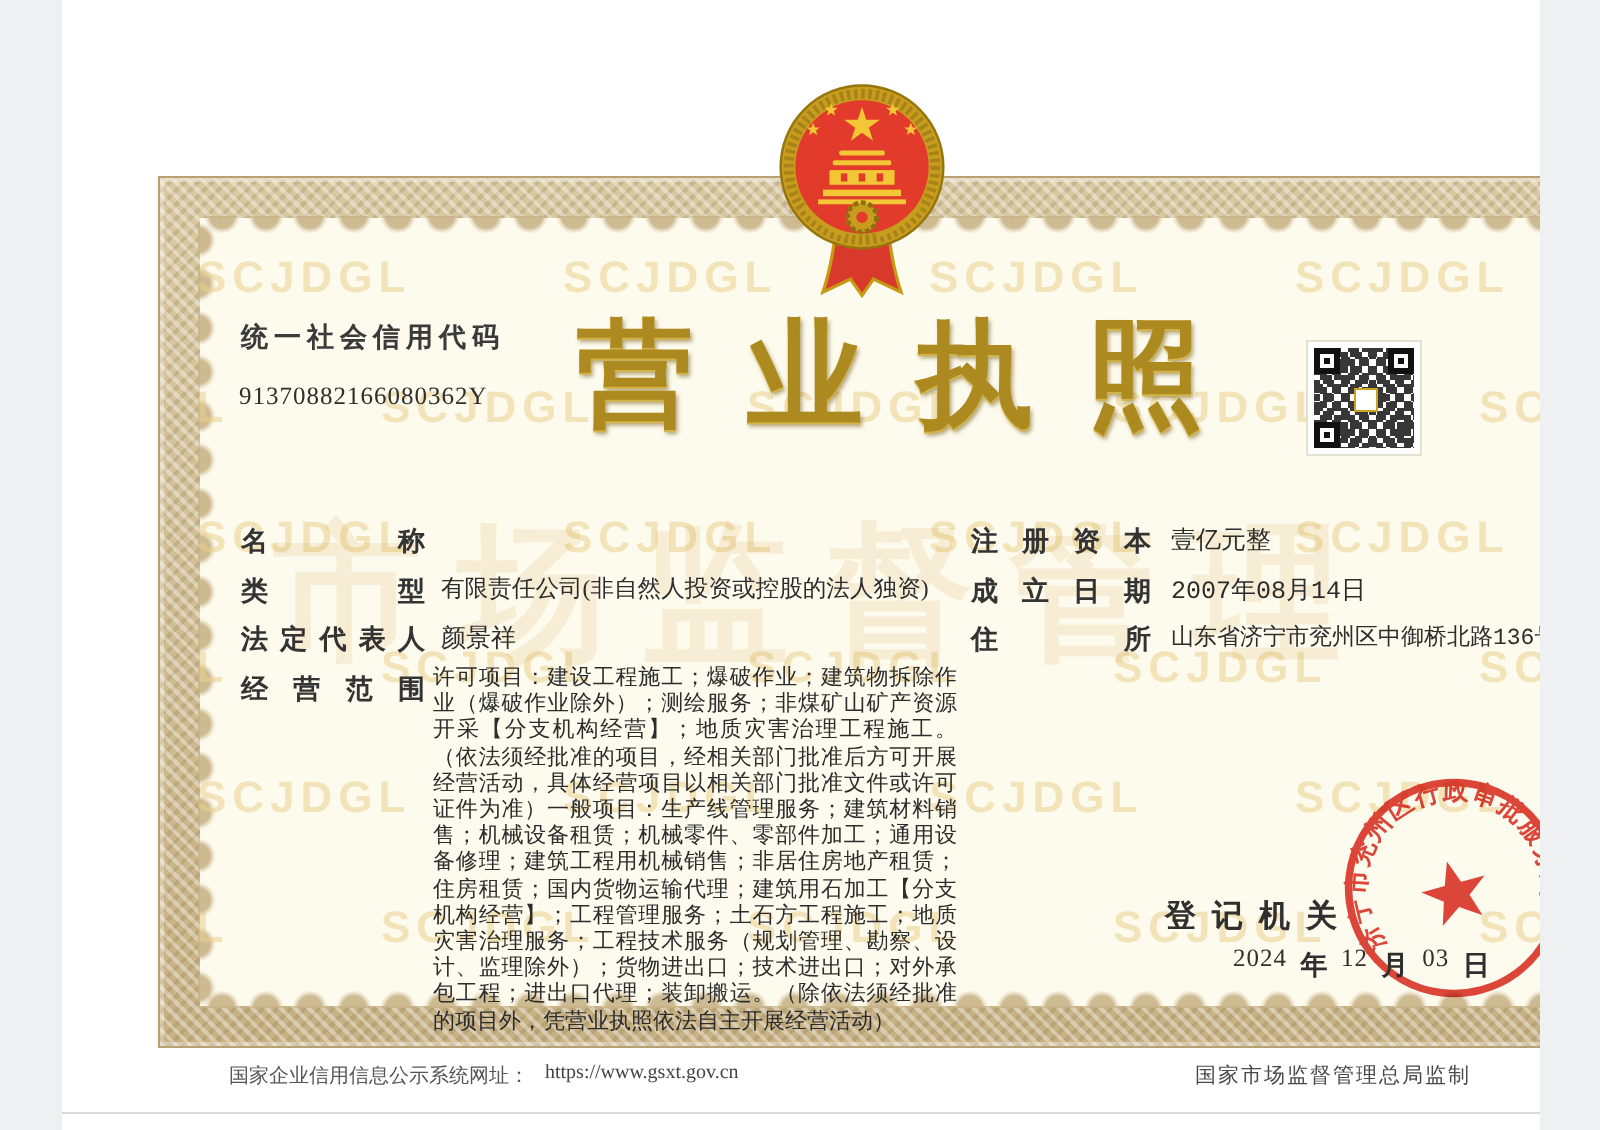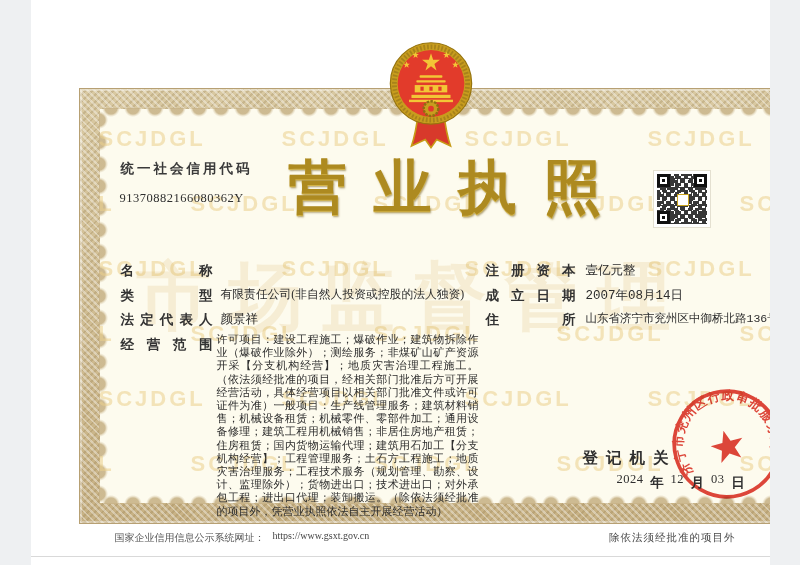--- a/index.html
+++ b/index.html
@@ -224,16 +224,16 @@
     <span class="unit">年</span>
     <span class="num">12</span>
     <span class="unit">月</span>
     <span class="num">03</span>
     <span class="unit">日</span>
   </div>
 
   <div class="footer-left">
     <span>国家企业信用信息公示系统网址：</span><span class="url">https://www.gsxt.gov.cn</span>
   </div>
-  <div class="footer-right">除依法须经批准的项目外</div>
+  <div class="footer-right">国家市场监督管理总局监制</div>
   <div class="base-line"></div>
 
 </div>
 
 </body></html>

